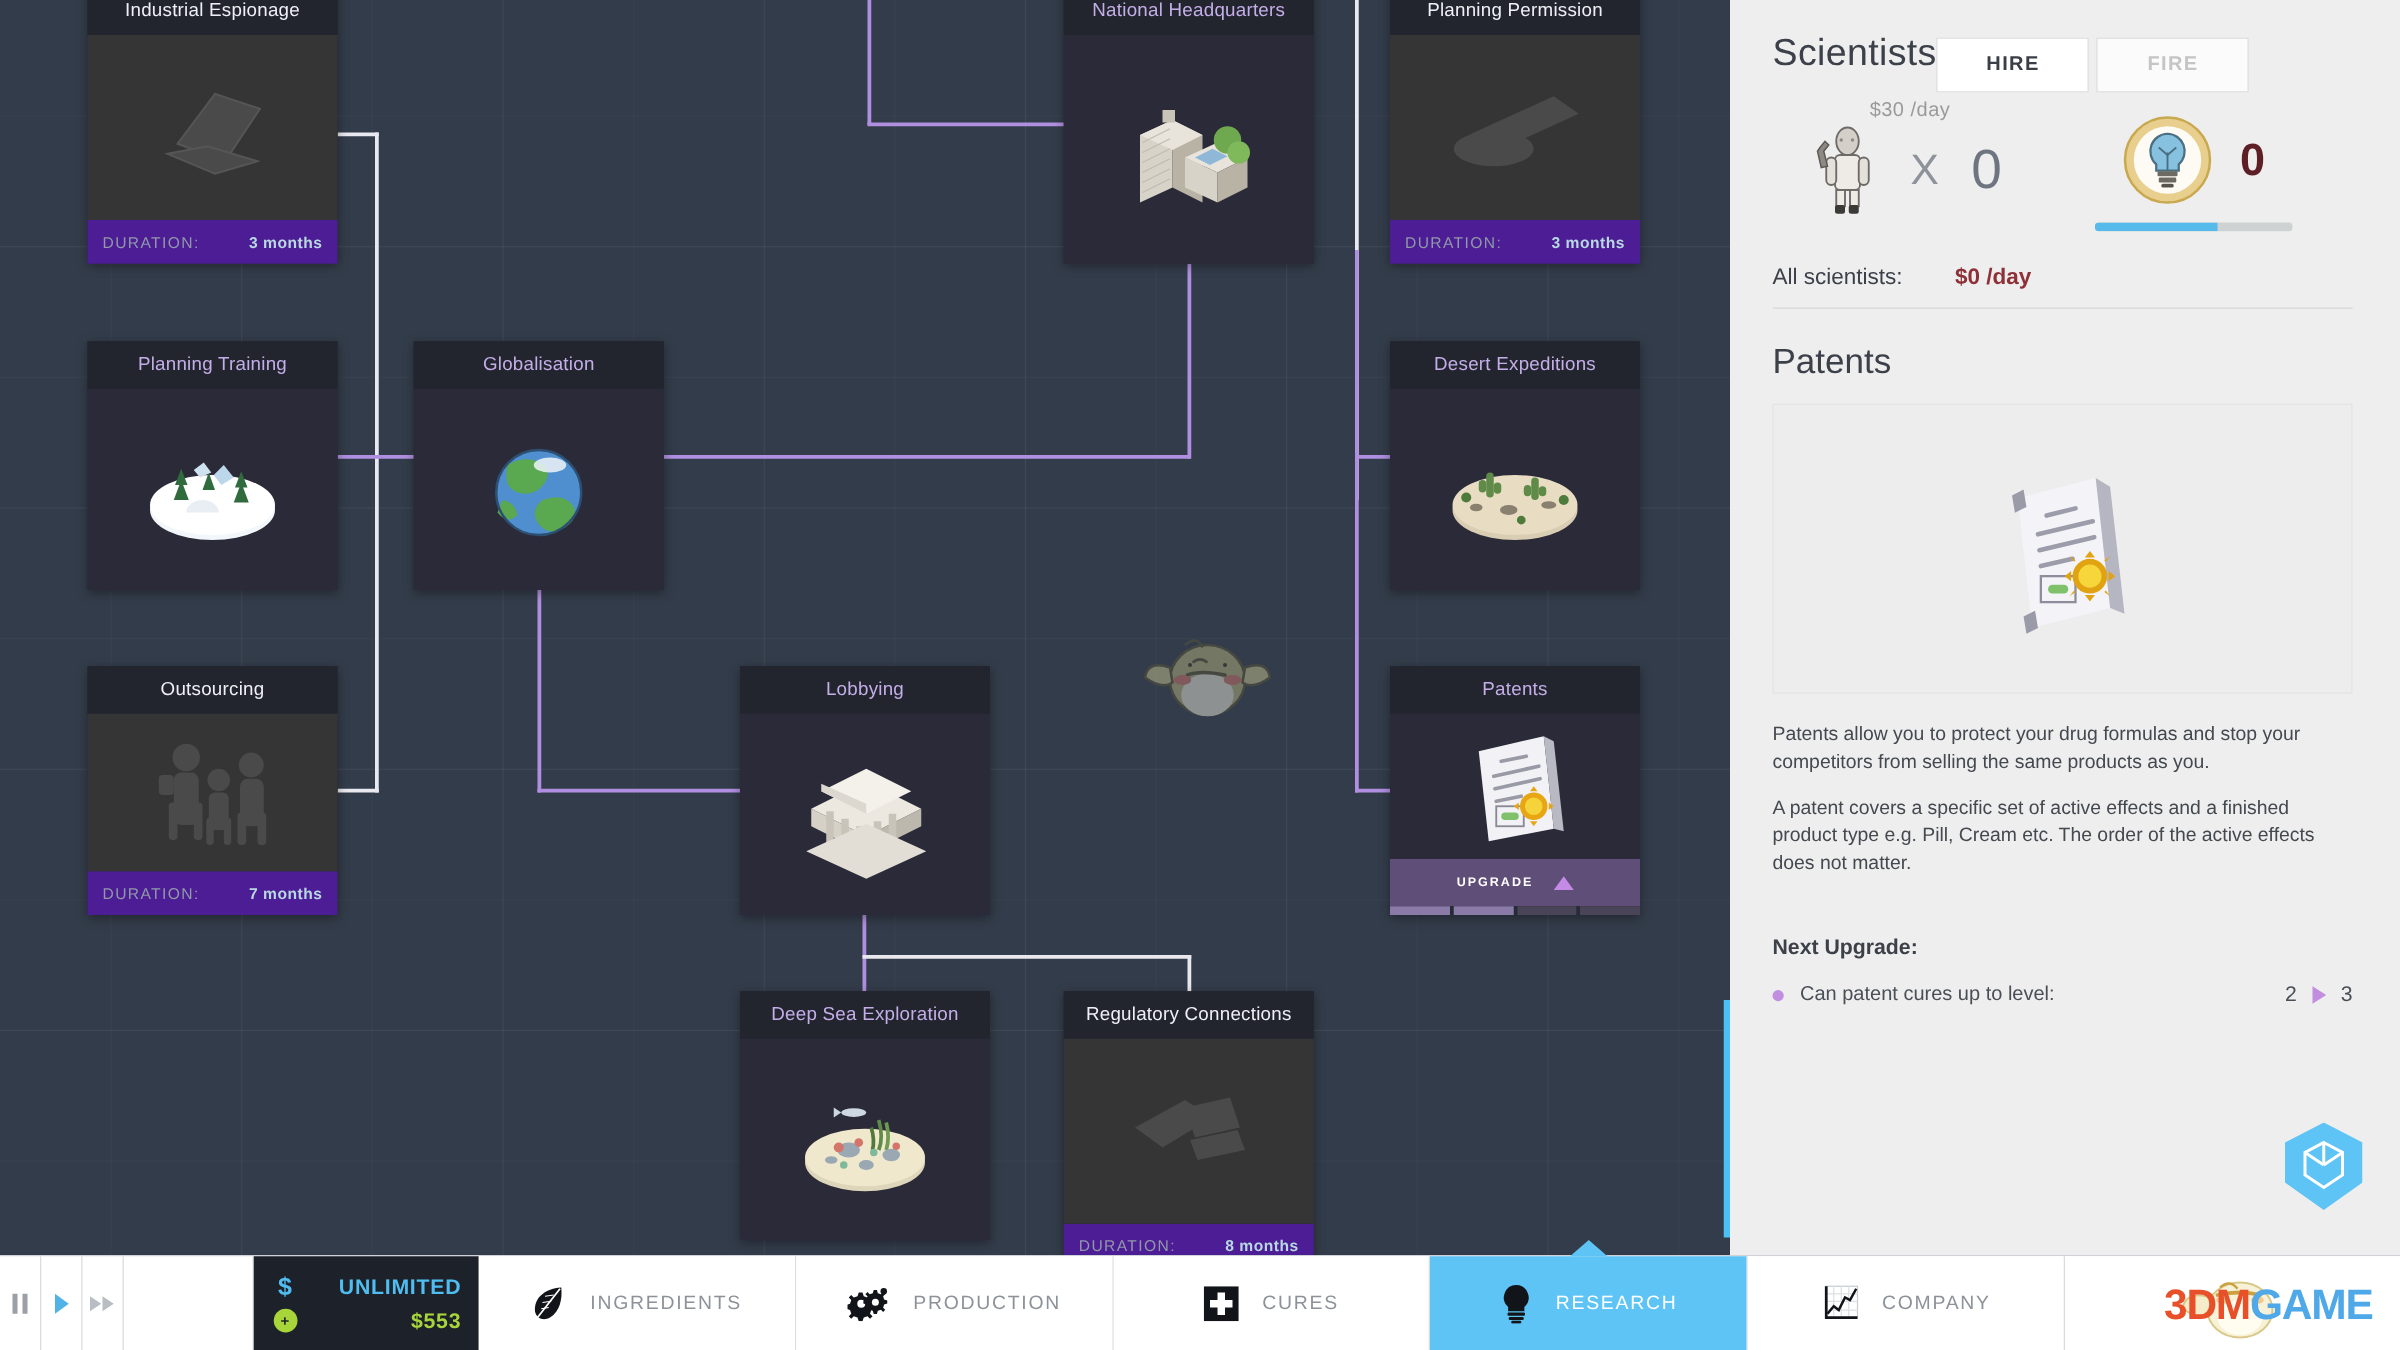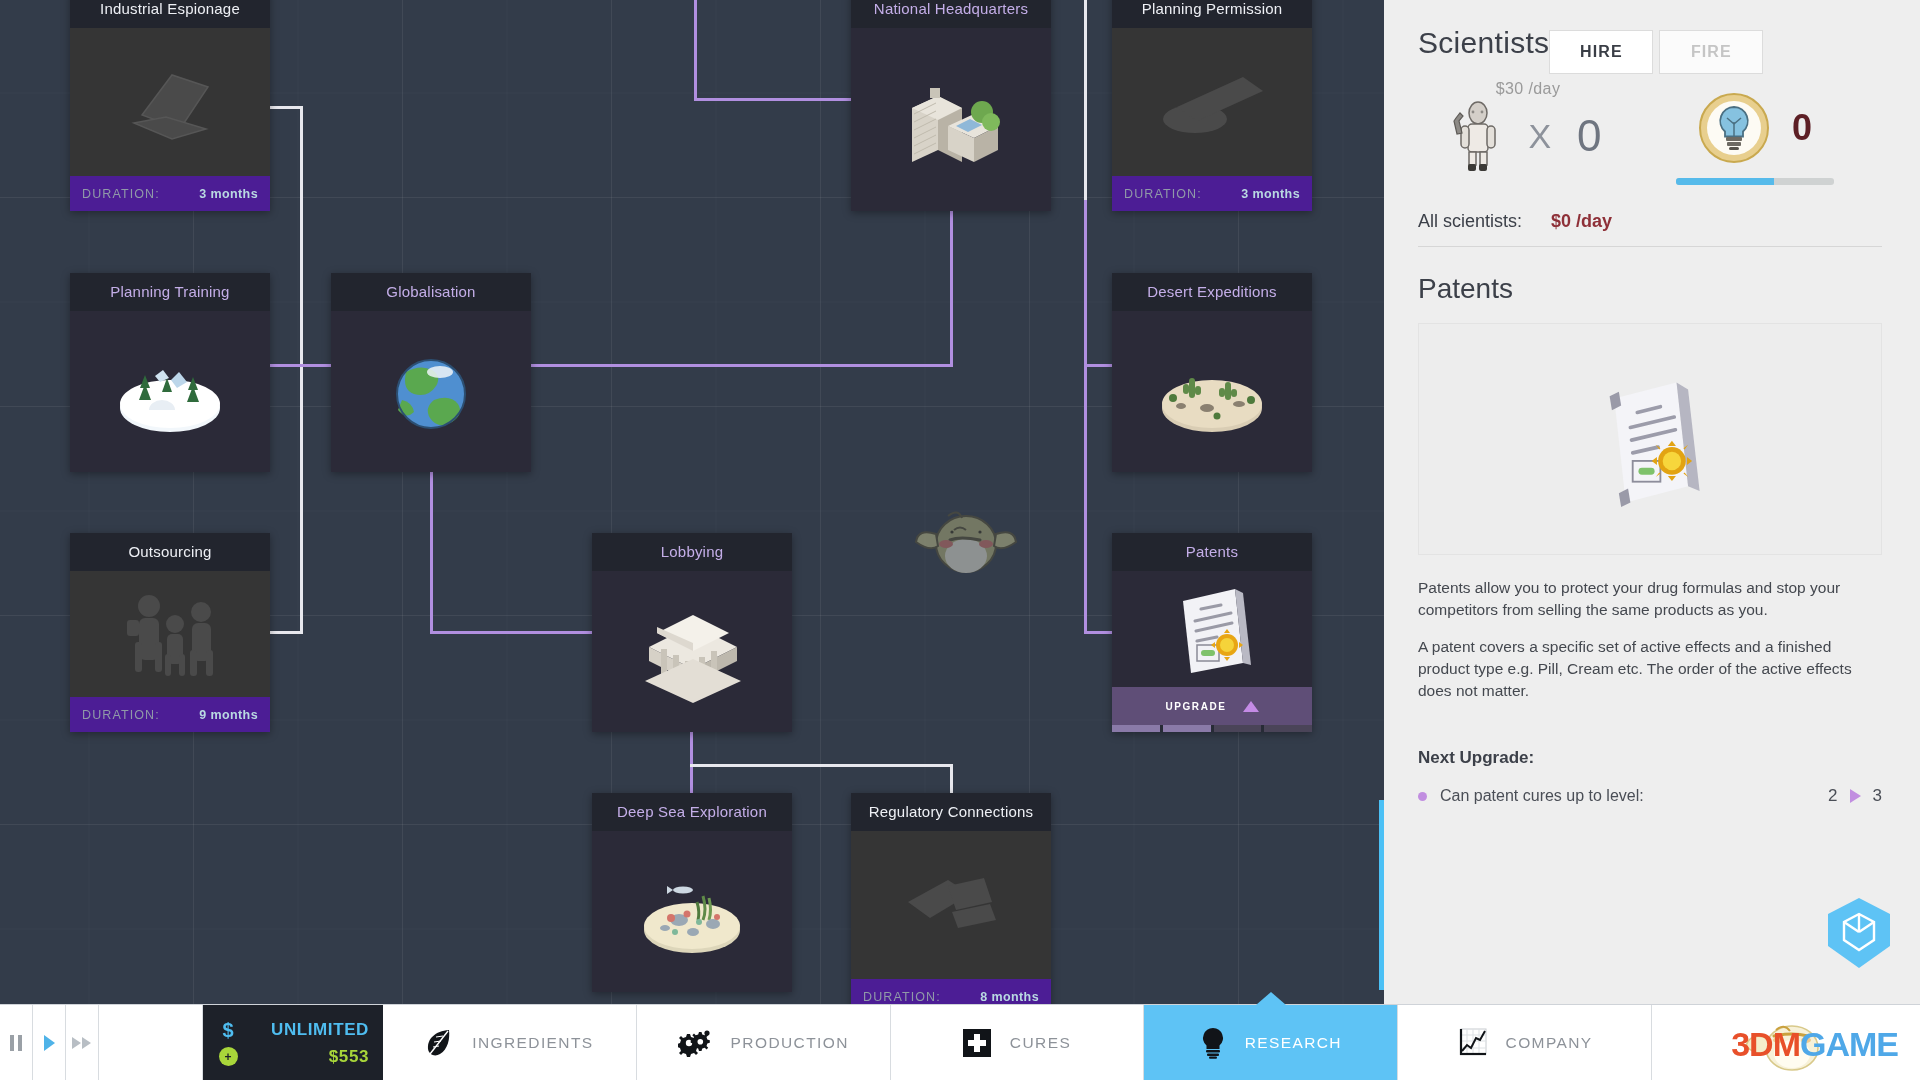--- a/index.html
+++ b/index.html
@@ -130,21 +130,21 @@
     display: flex; align-items: flex-start; 
   }
   .panel-h1 {
     font-size: 30px;
     color: #3c4049;
     font-weight: normal;
     letter-spacing: .3px;
   }
   .hire-fire { display: flex; gap: 6px; margin-top: 4px; }
   .hf-btn {
-    width: 104px; height: 44px;
+    width: 122px; height: 44px;
     border: 1px solid #dcdcdc;
     background: #ffffff;
     display: flex; align-items: center; justify-content: center;
     font-size: 16px;
     font-weight: bold;
     letter-spacing: 1.1px;
     color: #3a3e46;
     cursor: pointer;
   }
   .hf-btn.disabled { color: #c5c5c5; background: #fbfbfb; cursor: default; }
@@ -169,21 +169,21 @@
     margin-top: 14px;
     width: 158px; height: 7px;
     background: #cfd2d2;
     border-radius: 3px;
     overflow: hidden;
   }
   .bulb-bar > i { display: block; height: 100%; background: #56baea; }
 
   .all-sci {
     margin-top: 26px;
-    display: flex; align-items: baseline; gap: 29px;
+    display: flex; align-items: baseline; gap: 42px;
     font-size: 18px;
   }
   .all-sci .lbl { color: #3c4049; }
   .all-sci .val { color: #8e3038; font-weight: bold; }
 
   .divider { margin-top: 14px; height: 1px; background: #d6d6d6; }
 
   .panel-h2 {
     margin-top: 26px;
     font-size: 28px;
@@ -485,21 +485,21 @@
             <rect x="74" y="70" width="6" height="22" rx="3"></rect>
           <circle cx="96" cy="28" r="10"></circle>
             <rect x="87" y="39" width="19" height="38" rx="6"></rect>
           <rect x="85" y="66" width="7" height="26" rx="3"></rect>
             <rect x="101" y="66" width="7" height="26" rx="3"></rect>
         </g>
       </svg>
     </div>
     <div class="node-footer">
       <span class="dur-label">DURATION:</span>
-      <span class="dur-val">9 months</span>
+      <span class="dur-val">7 months</span>
     </div>
   </div>
 
   <div class="node researched" style="left:592px; top:533px;">
     <div class="node-title">Lobbying</div>
     <div class="node-art" style="height:161px;">
       <svg class="art-svg" width="130" height="105" viewBox="0 0 130 105">
         <polygon points="22,48 66,26 110,48 66,70" fill="#ece8e0"></polygon>
         <polygon points="22,48 66,70 66,84 22,62" fill="#d6d1c7"></polygon>
         <polygon points="66,70 110,48 110,62 66,84" fill="#bdb8ad"></polygon>

